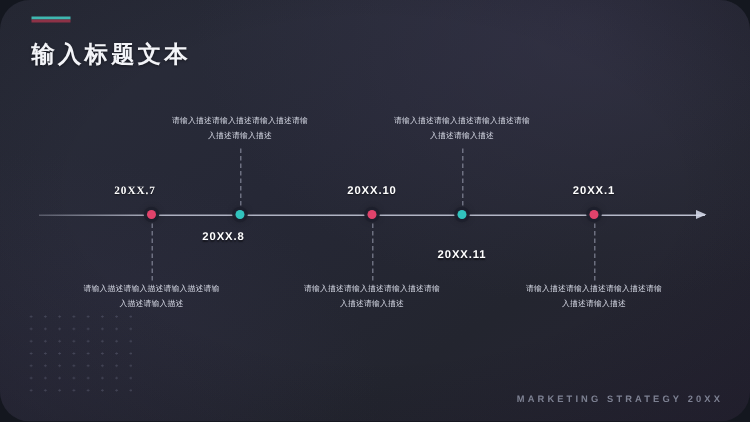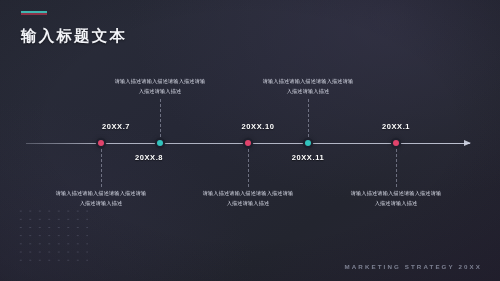--- a/index.html
+++ b/index.html
@@ -11,20 +11,21 @@
     position: relative;
     width: 500px;
     height: 281px;
     overflow: hidden;
     background:
       radial-gradient(ellipse 420px 300px at 78% 6%, rgba(58,56,78,0.55) 0%, rgba(40,40,56,0.0) 62%),
       radial-gradient(ellipse 360px 260px at 4% 96%, rgba(52,50,70,0.45) 0%, rgba(36,38,52,0.0) 65%),
       linear-gradient(146deg, #2a2d3a 0%, #262836 40%, #23252f 70%, #272434 100%);
     font-family: "Liberation Sans", "DejaVu Sans", sans-serif;
     color: #ffffff;
+    border-radius: 20px;
   }
 
   
   .vignette {
     position: absolute;
     inset: 0;
     background: radial-gradient(ellipse 100% 100% at 50% 45%, rgba(0,0,0,0) 40%, rgba(10,10,16,0.40) 100%);
     pointer-events: none;
   }
 
@@ -174,42 +175,42 @@
   <div class="page-title">输入标题文本</div>
 
   <div class="timeline">
     <div class="axis"></div>
     <div class="arrow"></div>
 
     <div class="node pink" style="left:75px;">
       <div class="dot"></div>
     </div>
     <div class="leader" style="left:75px; top:6px; height:38px;"></div>
-    <div class="date-label" style="left:90px; top:-21px;">20XX.7</div>
+    <div class="date-label" style="left:64px; top:-21px;font-family:Liberation Serif, serif;">20XX.7</div>
     <div class="desc" style="left:75px; top:46px;">请输入描述请输入描述请输入描述请输入描述请输入描述</div>
 
     <div class="node teal" style="left:134px;">
       <div class="dot"></div>
     </div>
     <div class="leader" style="left:134px; top:-44px; height:38px;"></div>
     <div class="date-label" style="left:123px; top:10px;">20XX.8</div>
     <div class="desc" style="left:134px; top:-66px;">请输入描述请输入描述请输入描述请输入描述请输入描述</div>
 
     <div class="node pink" style="left:222px;">
       <div class="dot"></div>
     </div>
     <div class="leader" style="left:222px; top:6px; height:38px;"></div>
-    <div class="date-label" style="left:232px; top:-21px;">20XX.10</div>
+    <div class="date-label" style="left:222px; top:-21px;">20XX.10</div>
     <div class="desc" style="left:222px; top:46px;">请输入描述请输入描述请输入描述请输入描述请输入描述</div>
 
     <div class="node teal" style="left:282px;">
       <div class="dot"></div>
     </div>
     <div class="leader" style="left:282px; top:-44px; height:38px;"></div>
-    <div class="date-label" style="left:282px; top:10px;">20XX.11</div>
+    <div class="date-label" style="left:282px; top:22px;">20XX.11</div>
     <div class="desc" style="left:282px; top:-66px;">请输入描述请输入描述请输入描述请输入描述请输入描述</div>
 
     <div class="node pink" style="left:370px;">
       <div class="dot"></div>
     </div>
     <div class="leader" style="left:370px; top:6px; height:38px;"></div>
     <div class="date-label" style="left:370px; top:-21px;">20XX.1</div>
     <div class="desc" style="left:370px; top:46px;">请输入描述请输入描述请输入描述请输入描述请输入描述</div>
   </div>
 

